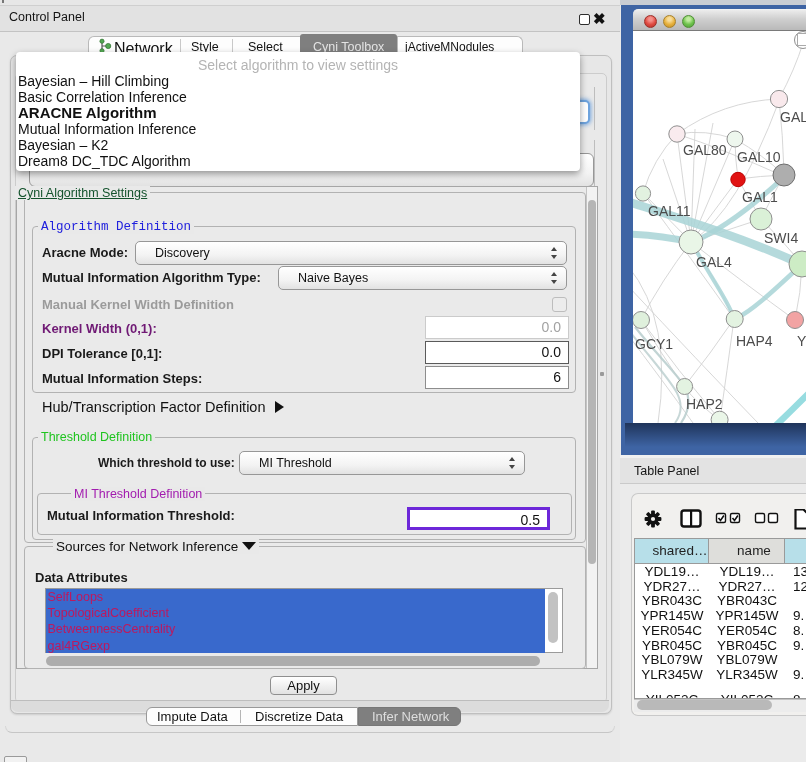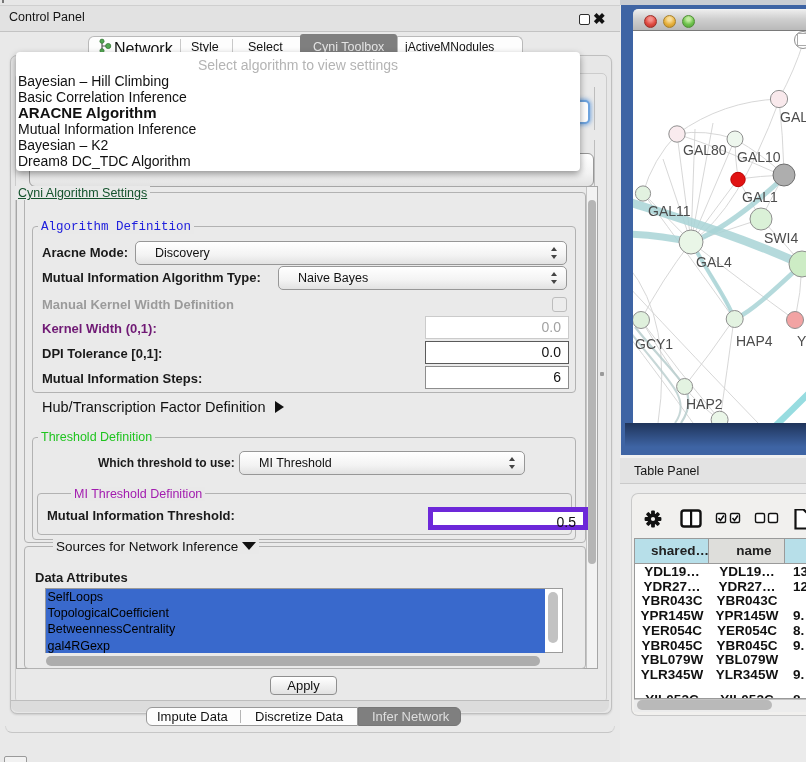--- a/index.html
+++ b/index.html
@@ -176,21 +176,21 @@
 
       <g stroke="#111" fill="#fff" stroke-width="1.4">
         <rect x="111.5" y="4.5" width="9" height="9" rx="1.5"></rect>
         <rect x="124.5" y="4.5" width="9" height="9" rx="1.5"></rect>
       </g>
 
       <path d="M151.5,0.5 h8 l5,5 v14 h-13 z" fill="#fff" stroke="#111" stroke-width="2.2"></path>
     </svg>
 
     <div class="abs" style="left:634px;top:538px;width:172px;height:161px;background:#fff;
-         border:1px solid #9a9a9a;border-right:none;box-sizing:border-box;overflow:hidden;font-weight:bold;">
+         border:1px solid #9a9a9a;border-right:none;box-sizing:border-box;overflow:hidden;">
       <div class="abs" style="left:0px;top:0px;width:73px;height:24px;background:#b7dfe9;
            border-right:1px solid #9a9a9a;border-bottom:1px solid #9a9a9a;"></div>
       <div class="abs" style="left:74px;top:0px;width:75px;height:24px;background:#dededb;
            border-right:1px solid #9a9a9a;border-bottom:1px solid #9a9a9a;"></div>
       <div class="abs" style="left:150px;top:0px;width:22px;height:24px;background:#b7dfe9;
            border-bottom:1px solid #9a9a9a;"></div>
       <div class="abs" style="left:8px;top:4px;width:74px;text-align:center;font-size:13.5px;color:#222;">shared…</div>
       <div class="abs" style="left:81px;top:4px;width:76px;text-align:center;font-size:13.5px;color:#222;">name</div>
       <div id="trows" style="position:absolute;left:0;top:25px;font-size:13.5px;color:#111;">
           <div style="position:absolute;left:0;top:0.0px;width:74px;text-align:center;">YDL19…</div>
@@ -312,30 +312,30 @@
 
     <div class="lbl" style="left:98px;top:456px;font-size:12px;">Which threshold to use:</div>
     <div class="combo" style="left:239px;top:451px;width:284px;height:22px;">
       <span class="ct">MI Threshold</span>
         <span class="carr"></span>
       </div>
 
     <div class="gbox" style="left:37px;top:493px;width:533px;height:40px;"></div>
     <div class="gttl" style="left:57px;top:487px;color:#a21caf;margin-left:14px;">MI Threshold Definition</div>
     <div class="lbl" style="left:47px;top:508px;">Mutual Information Threshold:</div>
-    <div class="inp" style="left:428px;top:507px;width:160px;height:23px;border:5px solid #6d28d9;">0.5</div>
+    <div class="inp" style="left:407px;top:507px;width:143px;height:23px;border:3px solid #6d28d9;">0.5</div>
 
     <div class="gbox" style="left:24px;top:546px;width:560px;height:121px;"></div>
     <div class="gttl" style="left:29px;top:539px;color:#111;font-size:13.5px;margin-left:24px;">Sources for Network Inference <span style="display:inline-block;width:0;height:0;border-left:7.5px solid transparent;border-right:7.5px solid transparent;border-top:8px solid #111;vertical-align:1px;"></span></div>
     <div class="lbl" style="left:35px;top:570px;">Data Attributes</div>
 
     <div class="abs" style="left:45px;top:588px;width:518px;height:65px;background:#fff;
          border:1px solid #9a9a9a;box-sizing:border-box;overflow:hidden;"></div>
     <div class="abs" style="left:46px;top:589px;width:499px;height:64px;background:#3969cc;"></div>
-    <div class="abs" style="left:47.5px;top:589px;font-size:12.5px;color:#000000;line-height:16.2px;">
+    <div class="abs" style="left:47.5px;top:589px;font-size:12.5px;color:#be185d;line-height:16.2px;">
       SelfLoops<br>TopologicalCoefficient<br>BetweennessCentrality<br>gal4RGexp</div>
     <div class="abs" style="left:548px;top:592px;width:10px;height:51px;background:#c2c2c2;border-radius:5px;"></div>
 
     <div class="abs" style="left:46px;top:656px;width:494px;height:10px;background:#adadad;border-radius:5px;"></div>
 
     <div class="abs" style="left:270px;top:676px;width:67px;height:19px;border:1px solid #8f8f8f;
          border-radius:4px;background:linear-gradient(#ffffff,#efefef 55%,#e2e2e2);
          font-size:13px;color:#111;text-align:center;line-height:18px;box-sizing:border-box;">Apply</div>
 
     <div class="abs" style="left:146px;top:707px;width:212px;height:19px;background:#fdfdfd;

